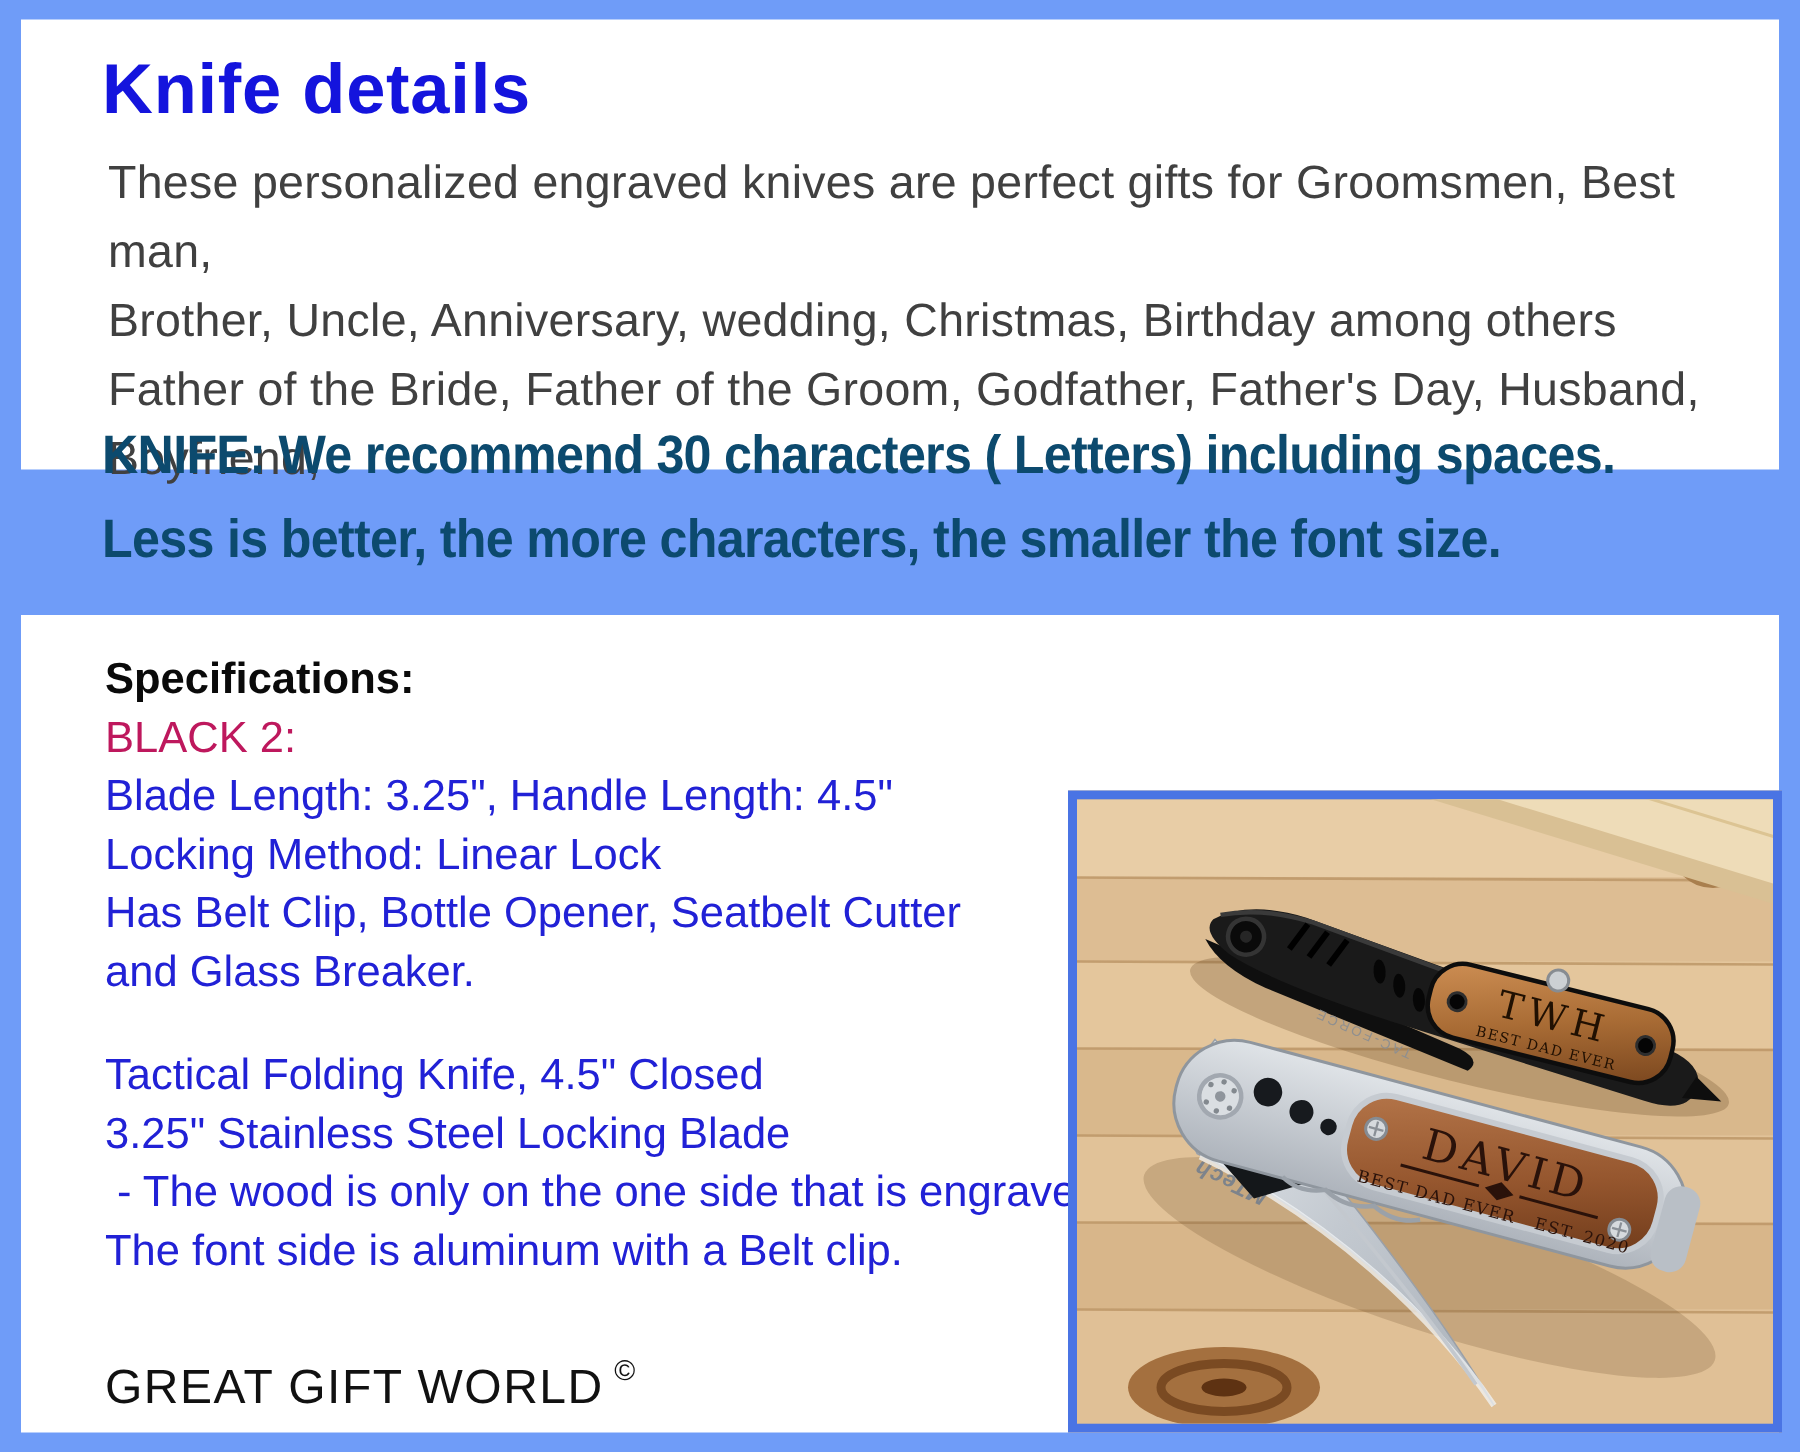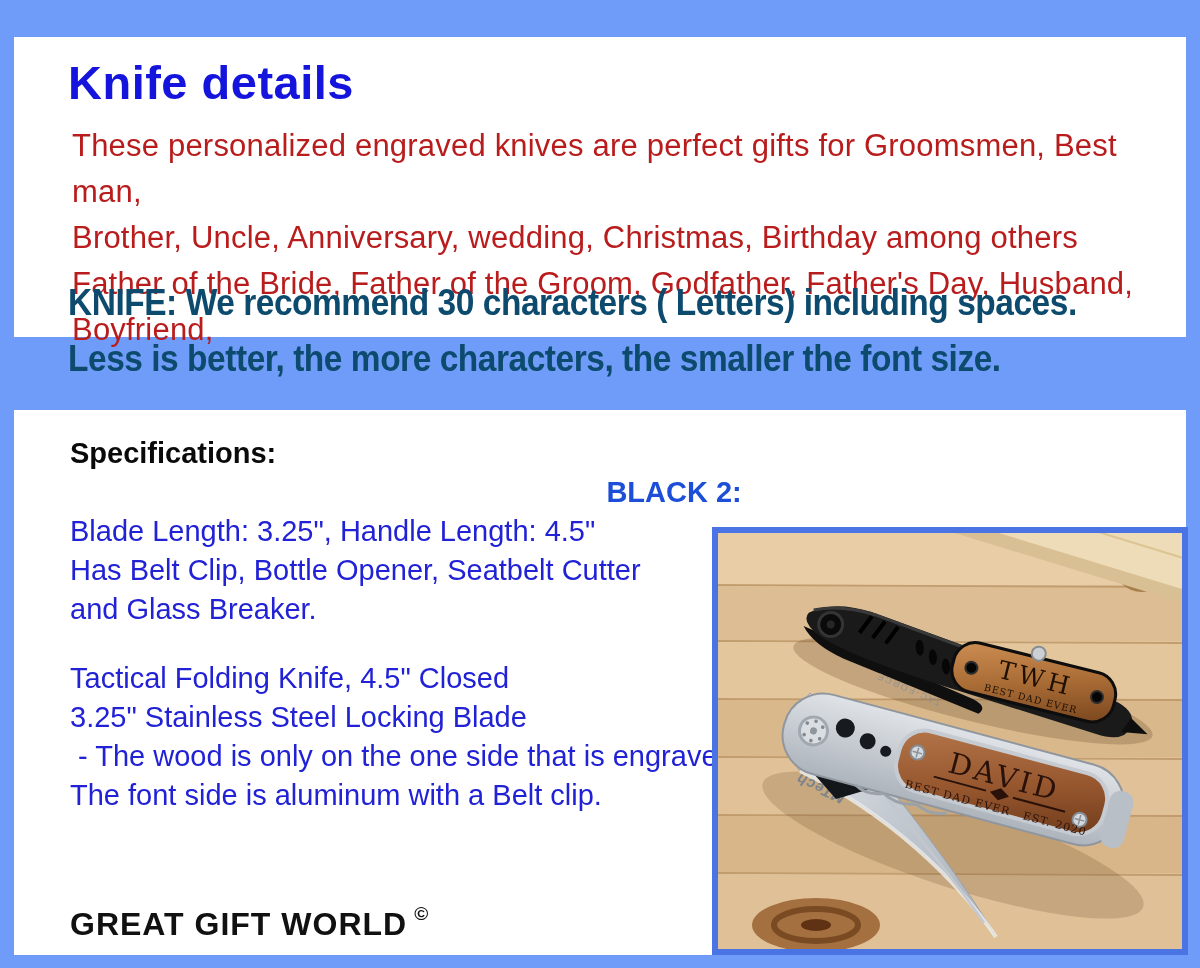--- a/index.html
+++ b/index.html
@@ -2,54 +2,54 @@
 <html><head>
 <meta charset="utf-8">
 <style>
   html,body{margin:0;padding:0;}
   body{
     width:1200px;height:968px;position:relative;overflow:hidden;
     background:#6f9cf8;
     font-family:"Liberation Sans",sans-serif;
   }
   .panel{position:absolute;background:#ffffff;}
-  .panel-intro{left:14px;top:13px;width:1172px;height:300px;margin-top:24px;}
+  .panel-intro{left:14px;top:13px;width:1172px;height:300px;}
   .panel-specs{left:14px;top:410px;width:1172px;height:545px;}
 
   .page-title{
     position:absolute;left:54px;top:18px;margin:0;
     font-size:47px;font-weight:bold;color:#1414dd;letter-spacing:0.5px;
   }
   .intro-lines{
     position:absolute;left:58px;top:86px;
-    font-size:31px;line-height:46px;color:#b91c1c;letter-spacing:0.2px;
+    font-size:31px;line-height:46px;color:#404040;letter-spacing:0.2px;
   }
 
   .band{
     position:absolute;left:0;top:253px;width:1200px;height:157px;
     padding-top:22px;box-sizing:border-box;color:#0c4a6e;
   }
   .band-line{
     margin-left:68px;font-size:36px;font-weight:bold;line-height:56px;
     letter-spacing:-0.5px;transform:scaleX(0.93);transform-origin:left center;
     white-space:nowrap;
   }
 
   .specs{
     position:absolute;left:56px;top:24px;
     font-size:29px;line-height:39px;white-space:nowrap;
   }
   .spec-heading{color:#0a0a0a;font-weight:bold;}
-  .spec-title{color:#1d4ed8;font-weight:bold;text-align:right;}
+  .spec-title{color:#be185d;font-weight:normal;}
   .spec-line{color:#2121d6;}
   .spec-gap{height:30px;}
 
   .brand{
     position:absolute;left:56px;top:496px;
-    font-size:32px;font-weight:bold;color:#111;letter-spacing:1px;
+    font-size:32px;font-weight:normal;color:#111;letter-spacing:1px;
   }
   .brand sup{font-size:19px;margin-left:7px;position:relative;top:-3px;}
 
   .photo-frame{
     position:absolute;left:712px;top:527px;width:464px;height:416px;
     border:6px solid #4a74e4;background:#dcbd96;z-index:5;
   }
   .photo-frame svg{display:block;}
 </style>
 </head>
@@ -67,20 +67,21 @@
 <div class="band">
   <div class="band-line">KNIFE: We recommend 30 characters ( Letters) including spaces.</div>
   <div class="band-line">Less is better, the more characters, the smaller the font size.</div>
 </div>
 
 <div class="panel panel-specs">
   <div class="specs">
     <div class="spec-heading">Specifications:</div>
     <div class="spec-title">BLACK 2:</div>
     <div class="spec-line">Blade Length: 3.25", Handle Length: 4.5"</div>
+    <div class="spec-line">Locking Method: Linear Lock</div>
     <div class="spec-line">Has Belt Clip, Bottle Opener, Seatbelt Cutter</div>
     <div class="spec-line">and Glass Breaker.</div>
     <div class="spec-gap"></div>
     <div class="spec-line">Tactical Folding Knife, 4.5" Closed</div>
     <div class="spec-line">3.25" Stainless Steel Locking Blade</div>
     <div class="spec-line">&nbsp;- The wood is only on the one side that is engraved.</div>
     <div class="spec-line">The font side is aluminum with a Belt clip.</div>
   </div>
   <div class="brand">
     <span>GREAT GIFT WORLD</span><sup>©</sup>

